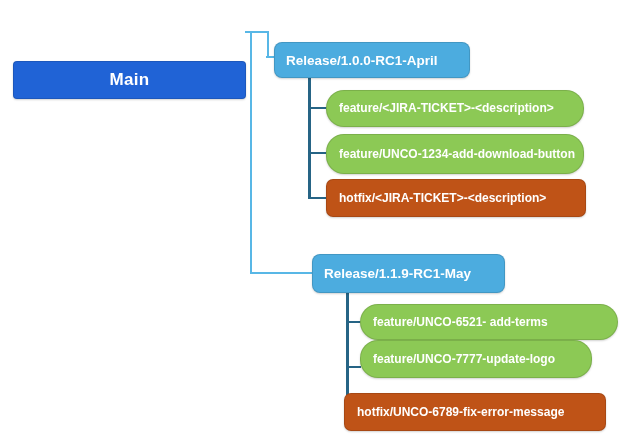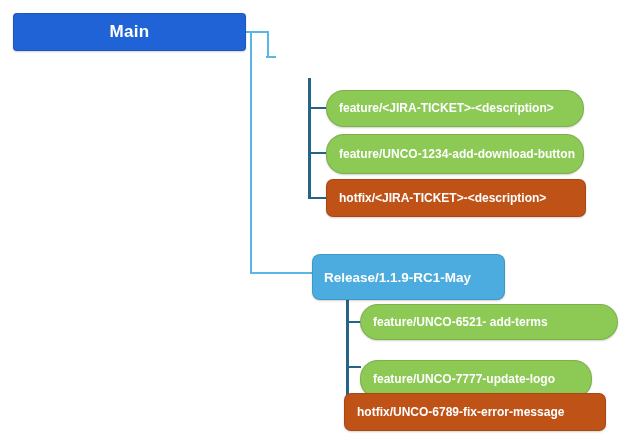--- a/index.html
+++ b/index.html
@@ -25,20 +25,21 @@
     border: 1px solid rgba(0,0,0,0.12);
     box-shadow: 0 1px 2px rgba(0,0,0,0.18);
   }
   .node.single { white-space: nowrap; }
   .main {
     background: var(--main, #2063d6);
     justify-content: center;
     font-size: 17px;
     border-radius: 4px;
     letter-spacing: 0.3px;
+    margin-top: 48px;
   }
   .release {
     background: var(--release, #4cacdf);
     font-size: 13.5px;
     border-radius: 8px;
     padding-left: 11px;
   }
   .feature {
     background: var(--feature, #8cc955);
     font-size: 12px;
@@ -71,28 +72,29 @@
   <div class="cd" style="left:308px; top:152px; width:19px; height:2px;"></div>
   <div class="cd" style="left:308px; top:197px; width:19px; height:2px;"></div>
 
   <div class="cd" style="left:346px; top:292px; width:3px; height:121px;"></div>
   <div class="cd" style="left:346px; top:321px; width:15px; height:2px;"></div>
   <div class="cd" style="left:346px; top:366px; width:15px; height:2px;"></div>
   <div class="cd" style="left:346px; top:411px; width:15px; height:2px;"></div>
 
   <div class="node main single" style="left:13px; top:13px; width:233px; height:38px;">Main</div>
 
+  <div class="node release single" style="left:274px; top:42px; width:196px; height:36px;">Release/1.0.0-RC1-April</div>
 
   <div class="node feature single" style="left:326px; top:90px; width:258px; height:37px;">feature/&lt;JIRA-TICKET&gt;-&lt;description&gt;</div>
 
   <div class="node feature" style="left:326px; top:134px; width:258px; height:40px;">feature/UNCO-1234-add-download-button</div>
 
   <div class="node hotfix single" style="left:326px; top:179px; width:260px; height:38px;">hotfix/&lt;JIRA-TICKET&gt;-&lt;description&gt;</div>
 
-  <div class="node release single" style="left:312px; top:254px; width:193px; height:46px;">Release/1.1.9-RC1-May</div>
+  <div class="node release single" style="left:312px; top:254px; width:193px; height:39px;">Release/1.1.9-RC1-May</div>
 
   <div class="node feature single" style="left:360px; top:304px; width:258px; height:36px;padding-left:12px;">feature/UNCO-6521- add-terms</div>
 
-  <div class="node feature single" style="left:360px; top:360px; width:232px; height:38px;">feature/UNCO-7777-update-logo</div>
+  <div class="node feature single" style="left:360px; top:340px; width:232px; height:38px;">feature/UNCO-7777-update-logo</div>
 
   <div class="node hotfix single" style="left:344px; top:393px; width:262px; height:38px;">hotfix/UNCO-6789-fix-error-message</div>
 
 </div>
 
 </body></html>

